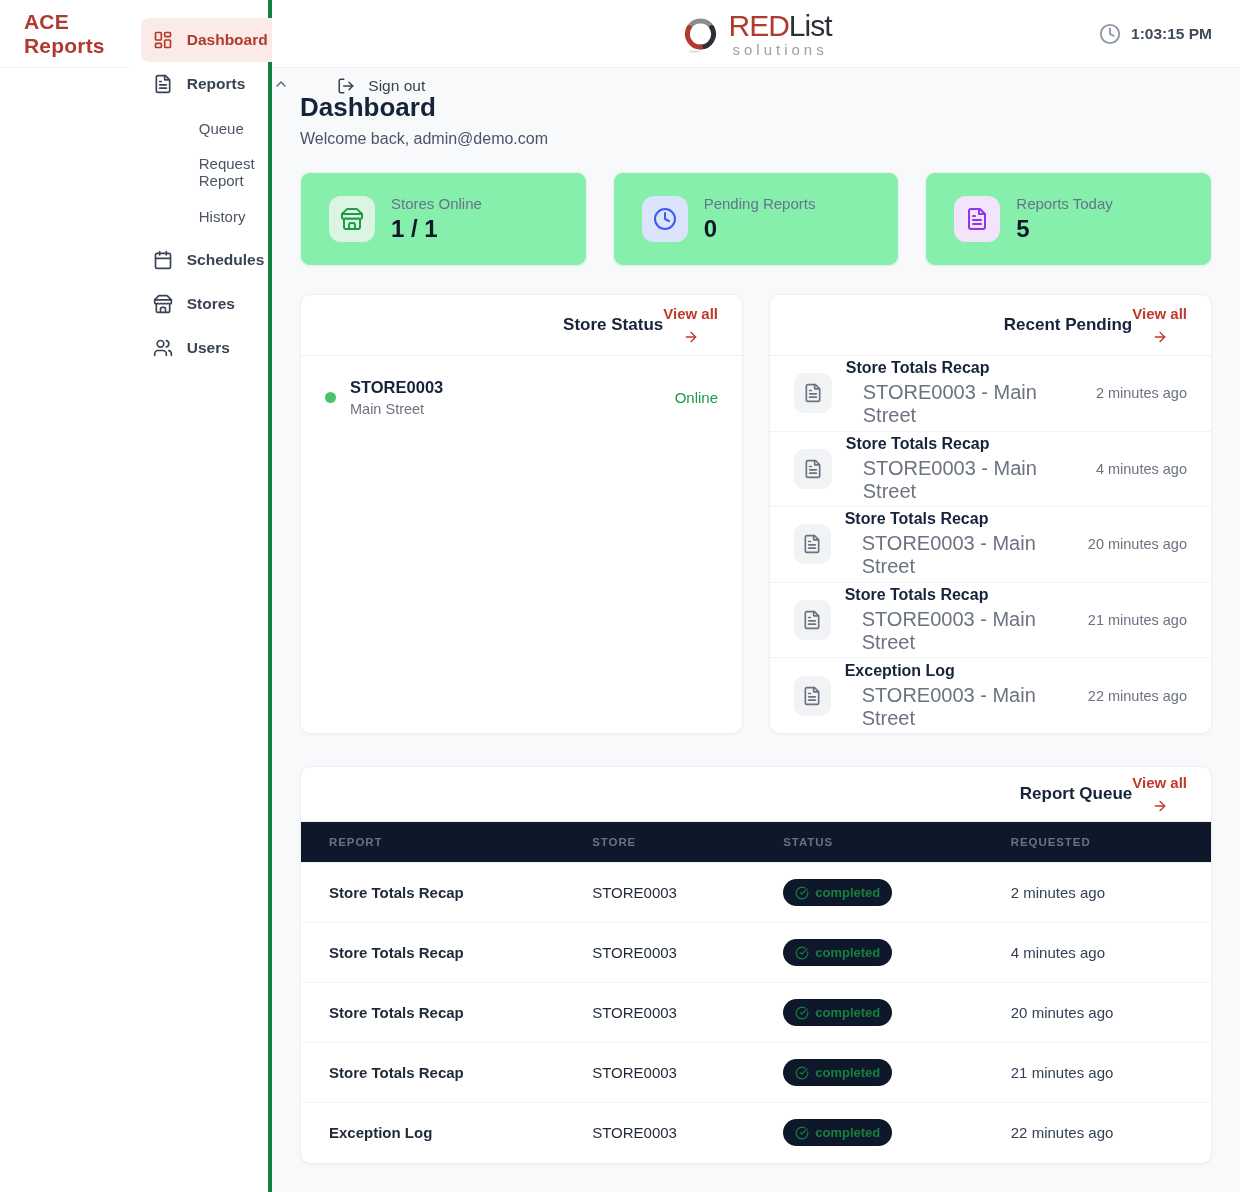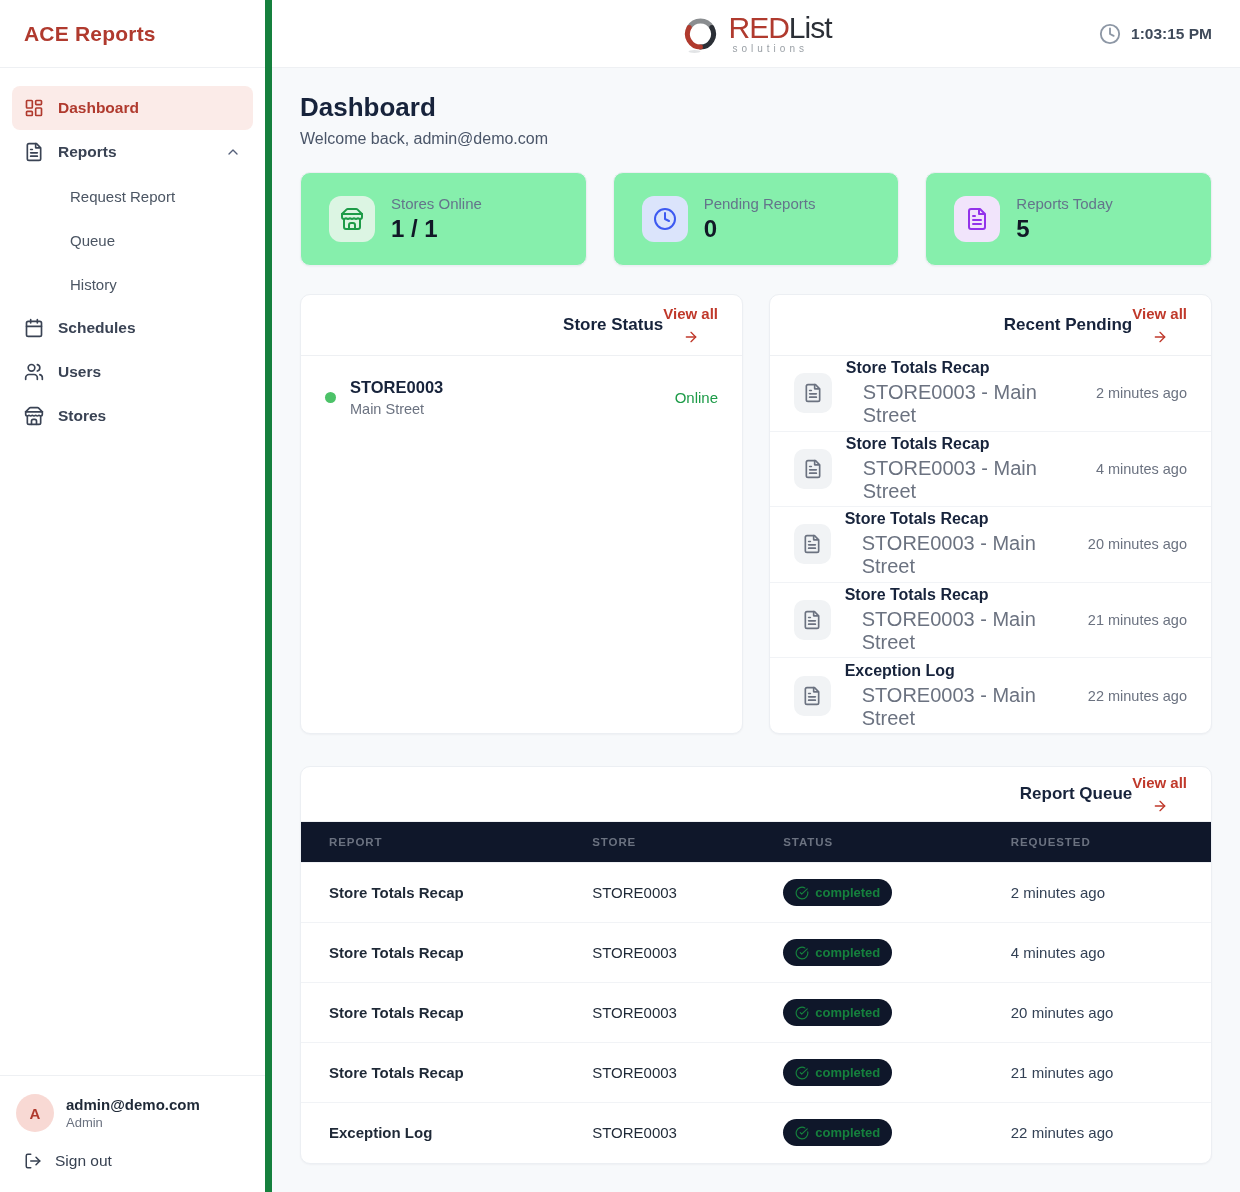--- a/index.html
+++ b/index.html
@@ -8,22 +8,22 @@
     font-family:"Liberation Sans", sans-serif;
     background:#f7f9fb;
     color:#1e293b;
     display:flex;
   }
   svg { display:block; }
 
   
   .sidebar {
     width:272px; min-width:272px; height:100%;
-    background:#ffffff; border-right:7px solid #15803d;
-    display:flex; flex-direction:column;
+    background:#ffffff; border-right:4px solid #15803d;
+    display:flex; flex-direction:row;
   }
   .brand {
     height:68px; display:flex; align-items:center;
     padding:0 24px; border-bottom:1px solid #eef0f3;
     font-size:21px; font-weight:800; color:#b03a2e; letter-spacing:.2px;
   }
   .nav { padding:18px 12px 0 12px; flex:1; }
   .nav-item {
     display:flex; align-items:center; gap:14px;
     height:44px; padding:0 12px; border-radius:8px;
@@ -59,21 +59,21 @@
   .rightcol { flex:1; display:flex; flex-direction:column; min-width:0; }
   .topbar {
     height:68px; background:#ffffff; border-bottom:1px solid #eef0f3;
     display:flex; align-items:center; position:relative;
   }
   .logo { position:absolute; left:50%; transform:translateX(-50%); display:flex; align-items:center; gap:8px; }
   .logo-text { line-height:1; }
   .logo-main { font-size:30px; font-weight:400; letter-spacing:-1px; }
   .logo-red { color:#b03a2e; }
   .logo-dark { color:#2b2f36; }
-  .logo-sub { font-size:10px; color:#9aa0a6; letter-spacing:4px; margin-top:1px; padding-left:4px; }
+  .logo-sub { font-size:15px; color:#9aa0a6; letter-spacing:4px; margin-top:1px; padding-left:4px; }
   .clockbox {
     position:absolute; right:28px; display:flex; align-items:center; gap:10px;
     color:#3f4a5a; font-size:15.5px; font-weight:600;
   }
   .clockbox .nic { width:22px; height:22px; color:#8d97a5; }
 
   
   .main { flex:1; padding:24px 28px 0 28px; overflow:hidden; }
   .page-title { font-size:26px; font-weight:800; color:#17233b; }
   .page-sub { font-size:16px; color:#4a5568; margin-top:7px; }
@@ -227,46 +227,46 @@
           <use href="#i-file"></use>
         </svg>
       <span>Reports</span>
       <span class="grow"></span>
       <svg class="chev" viewBox="0 0 24 24" fill="none" stroke="currentColor" stroke-width="2" stroke-linecap="round" stroke-linejoin="round">
           <use href="#i-chevup"></use>
         </svg>
     </div>
 
     <div class="nav-sub">
+      <span>Queue</span>
+    </div>
+    <div class="nav-sub">
       <span>Request Report</span>
-    </div>
-    <div class="nav-sub">
-      <span>Queue</span>
     </div>
     <div class="nav-sub">
       <span>History</span>
     </div>
 
     <div class="nav-item">
       <svg class="nic" viewBox="0 0 24 24" fill="none" stroke="currentColor" stroke-width="2" stroke-linecap="round" stroke-linejoin="round">
           <use href="#i-cal"></use>
         </svg>
       <span>Schedules</span>
     </div>
     <div class="nav-item">
       <svg class="nic" viewBox="0 0 24 24" fill="none" stroke="currentColor" stroke-width="2" stroke-linecap="round" stroke-linejoin="round">
+          <use href="#i-store"></use>
+        </svg>
+      <span>Stores</span>
+    </div>
+    <div class="nav-item">
+      <svg class="nic" viewBox="0 0 24 24" fill="none" stroke="currentColor" stroke-width="2" stroke-linecap="round" stroke-linejoin="round">
           <use href="#i-users"></use>
         </svg>
       <span>Users</span>
-    </div>
-    <div class="nav-item">
-      <svg class="nic" viewBox="0 0 24 24" fill="none" stroke="currentColor" stroke-width="2" stroke-linecap="round" stroke-linejoin="round">
-          <use href="#i-store"></use>
-        </svg>
-      <span>Stores</span>
     </div>
   </nav>
 
   <div class="side-bottom">
     <div class="userline">
       <div class="avatar">A</div>
       <div>
         <div class="u-email">admin@demo.com</div>
         <div class="u-role">Admin</div>
       </div>

